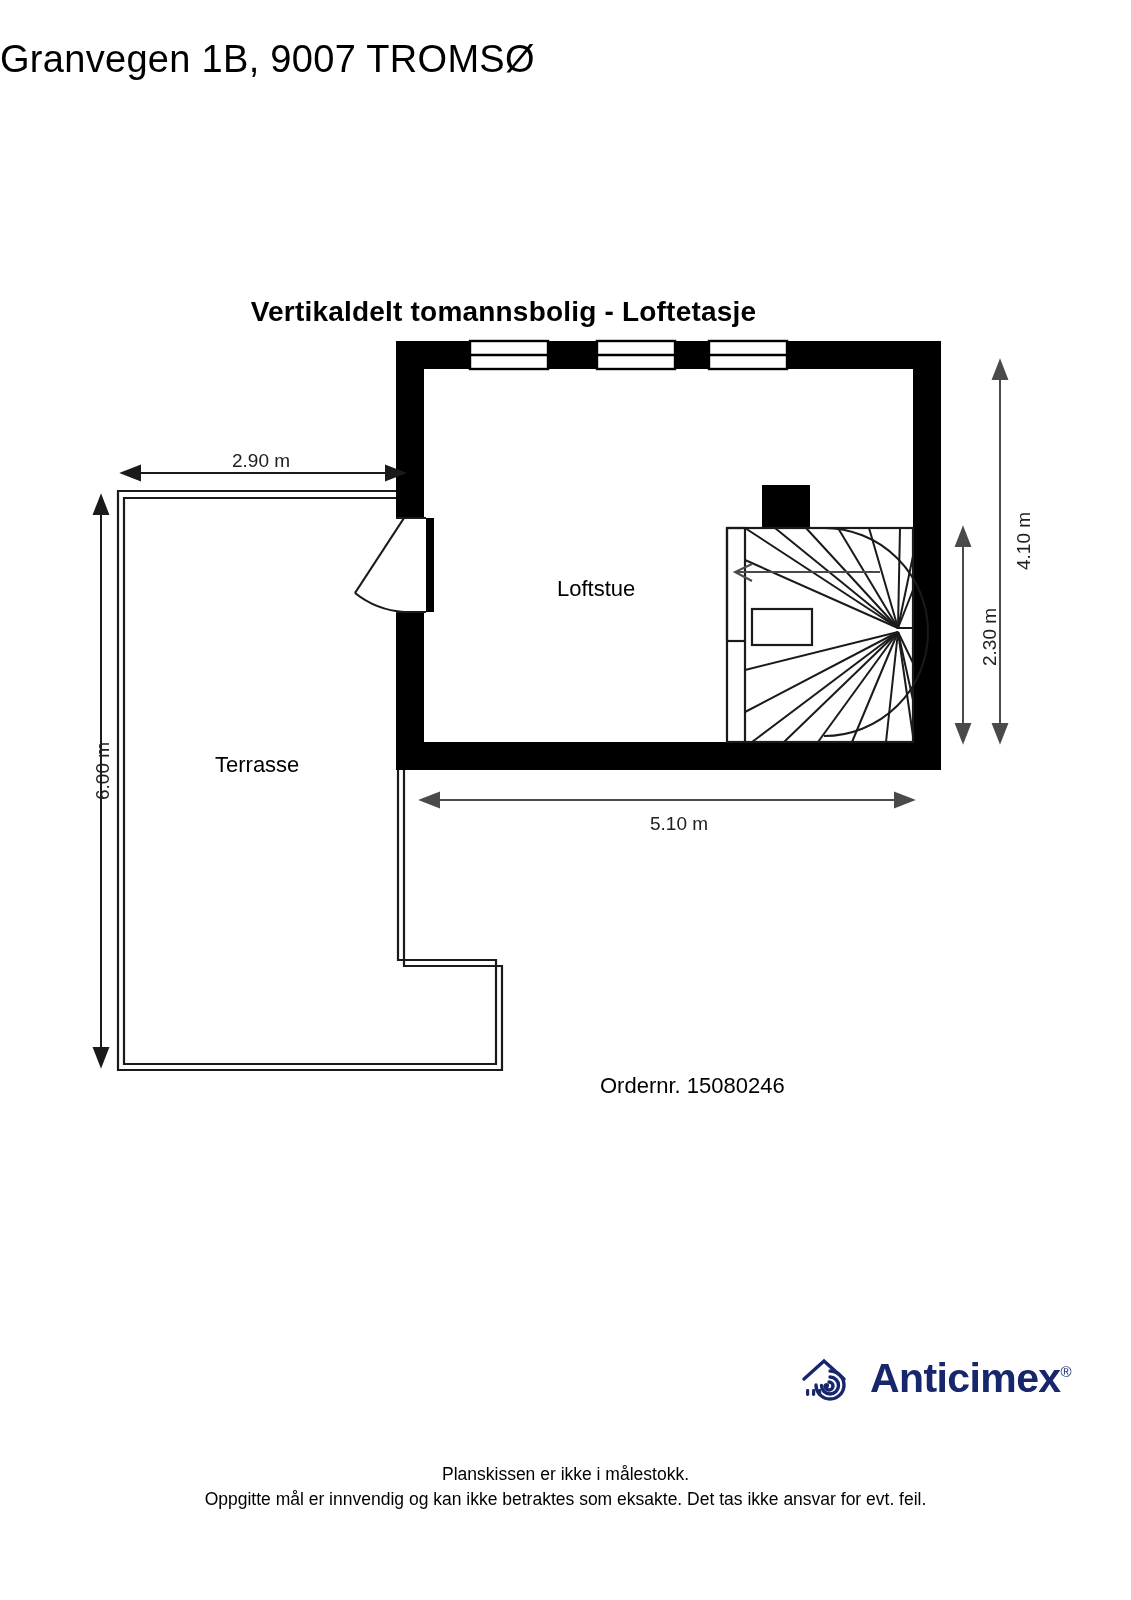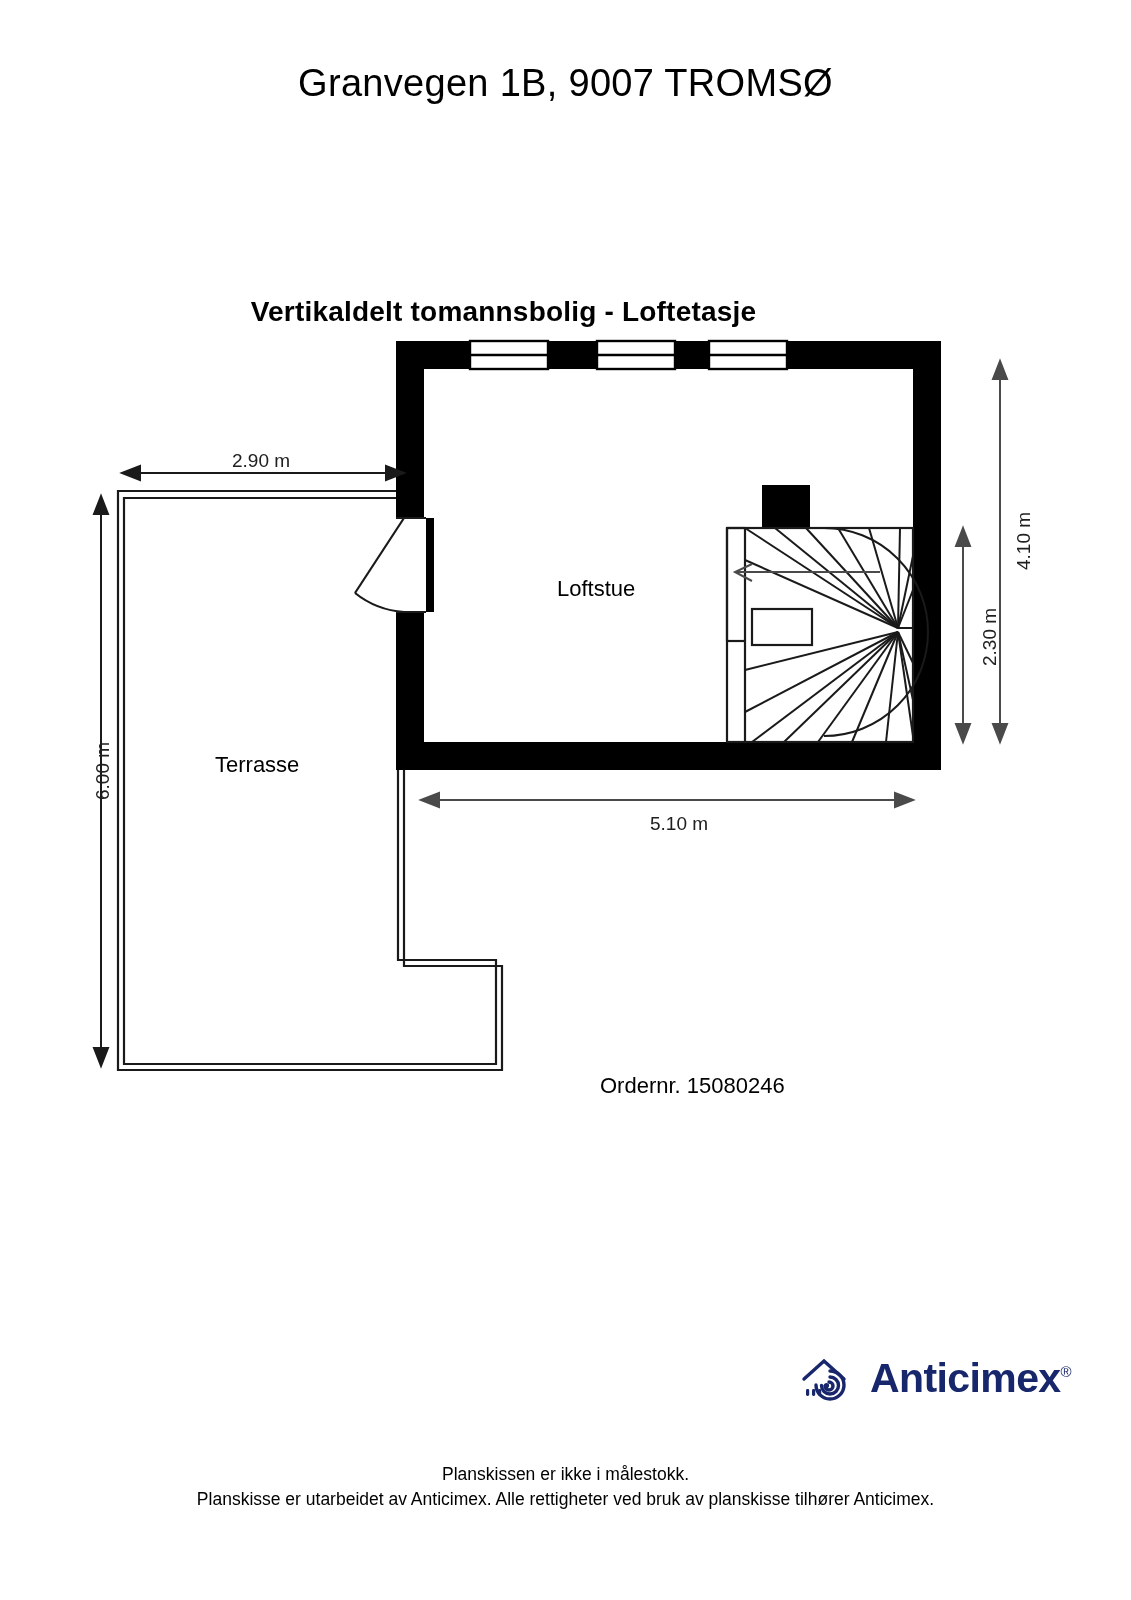--- a/index.html
+++ b/index.html
@@ -18,24 +18,24 @@
   }
 
   .page {
     position: absolute;
     inset: 0;
   }
 
   
   .doc-title {
     position: absolute;
-    top: 62px;
-    left: 0;
-    width: 1131px;
-    text-align: center;
+    top: 38px;
+    left: 0;
+    width: 1131px;
+    text-align: left;
     font-size: 38px;
     letter-spacing: 0.3px;
     font-weight: 400;
     white-space: nowrap;
   }
 
   .plan-subtitle {
     position: absolute;
     top: 296px;
     left: 0;
@@ -284,16 +284,16 @@
         <rect x="6" y="34" width="3.2" height="7" rx="1.4"></rect>
         <rect x="12" y="34" width="3.2" height="7" rx="1.4"></rect>
         <rect x="18" y="34" width="3.2" height="7" rx="1.4"></rect>
       </g>
     </svg>
     <div class="logo-word"><span>Anticimex</span><span class="logo-reg">®</span></div>
   </div>
 
   <div class="footer">
     <div>Planskissen er ikke i målestokk.</div>
-    <div>Planskisse er utarbeidet av Anticimex. Alle rettigheter ved bruk av planskisse tilhører Anticimex.</div>
+    <div>Oppgitte mål er innvendig og kan ikke betraktes som eksakte. Det tas ikke ansvar for evt. feil.</div>
   </div>
 
 </div>
 
 </body></html>

